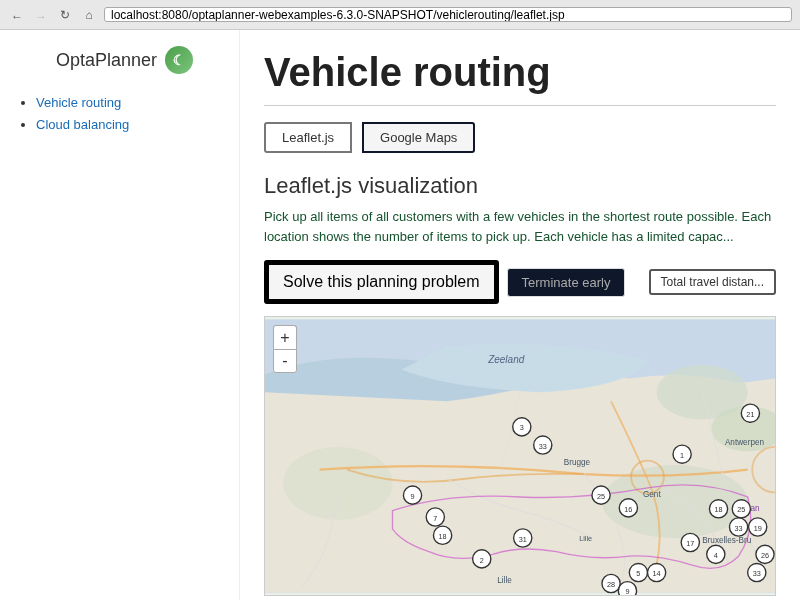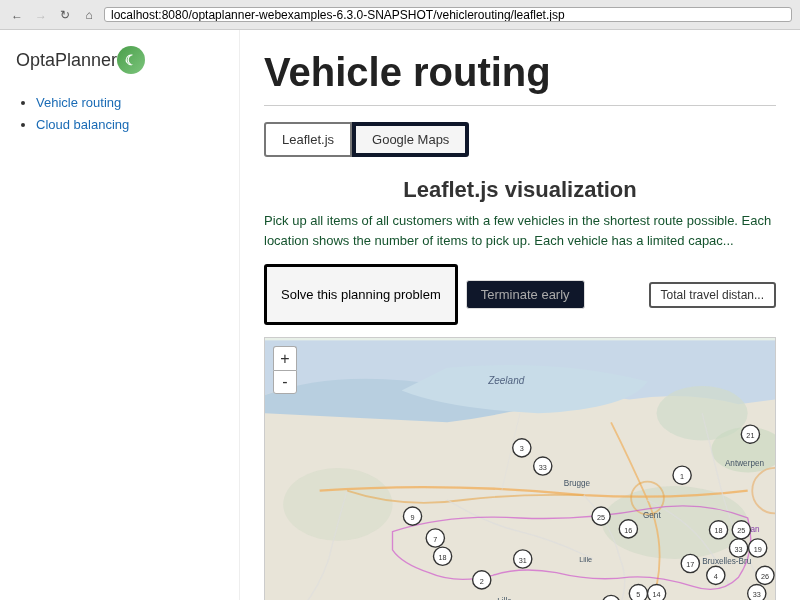--- a/index.html
+++ b/index.html
@@ -40,21 +40,23 @@
     .sidebar {
       width: 240px;
       min-width: 240px;
       padding: 16px;
       border-right: 1px solid #eee;
       background: #fff;
     }
     .logo-area {
       display: flex;
       align-items: center;
+      gap: 8px;
       margin-bottom: 20px;
+      margin-left: 40px;
     }
     .logo-text {
       font-size: 18px;
       color: #333;
       font-weight: normal;
     }
     .logo-icon {
       width: 28px; height: 28px;
       border-radius: 50%;
       background: linear-gradient(135deg, #4a9e4a, #7cc57c);
@@ -78,68 +80,67 @@
       font-weight: bold;
       color: #222;
       margin-bottom: 16px;
       border-bottom: 1px solid #ccc;
       padding-bottom: 10px;
     }
 
     
     .tabs {
       display: flex;
-      gap: 0;
+      gap: 10px;
       margin-bottom: 20px;
     }
     .tab-btn {
       padding: 6px 16px;
-      border: 4px solid #0f172a;
+      border: 2px solid #0f172a;
       background: #f5f5f5;
       cursor: pointer;
       font-size: 13px;
       color: #333;
     }
     .tab-btn.active {
       background: #fff;
       border-bottom: 1px solid #fff;
       font-weight: normal;
       border: 2px solid #777;
     }
     .tab-btn:first-child { border-radius: 3px 0 0 3px; }
     .tab-btn:last-child { border-radius: 0 3px 3px 0; }
 
     
     .viz-title {
       font-size: 22px;
-      font-weight: bold;
+      font-weight: normal;
       margin-bottom: 8px;
       color: #333;
-      text-align: center;
     }
     .viz-description {
       font-size: 13px;
       color: #14532d;
       margin-bottom: 14px;
       line-height: 1.5;
     }
 
     
     .action-bar {
       display: flex;
       align-items: center;
       gap: 8px;
       margin-bottom: 12px;
     }
     .btn-solve {
-      padding: 20px 14px;
-      border: 3px solid #000000;
+      padding: 8px 14px;
+      border: 5px solid #000000;
       background: #f5f5f5;
       cursor: pointer;
-      font-size: 13px;
+      font-size: 16px;
       border-radius: 3px;
     }
     .btn-terminate {
       padding: 6px 14px;
       border: 1px solid #ddd;
       background: #0f172a;
       cursor: pointer;
       font-size: 13px;
       color: #aaa;
       border-radius: 3px;

